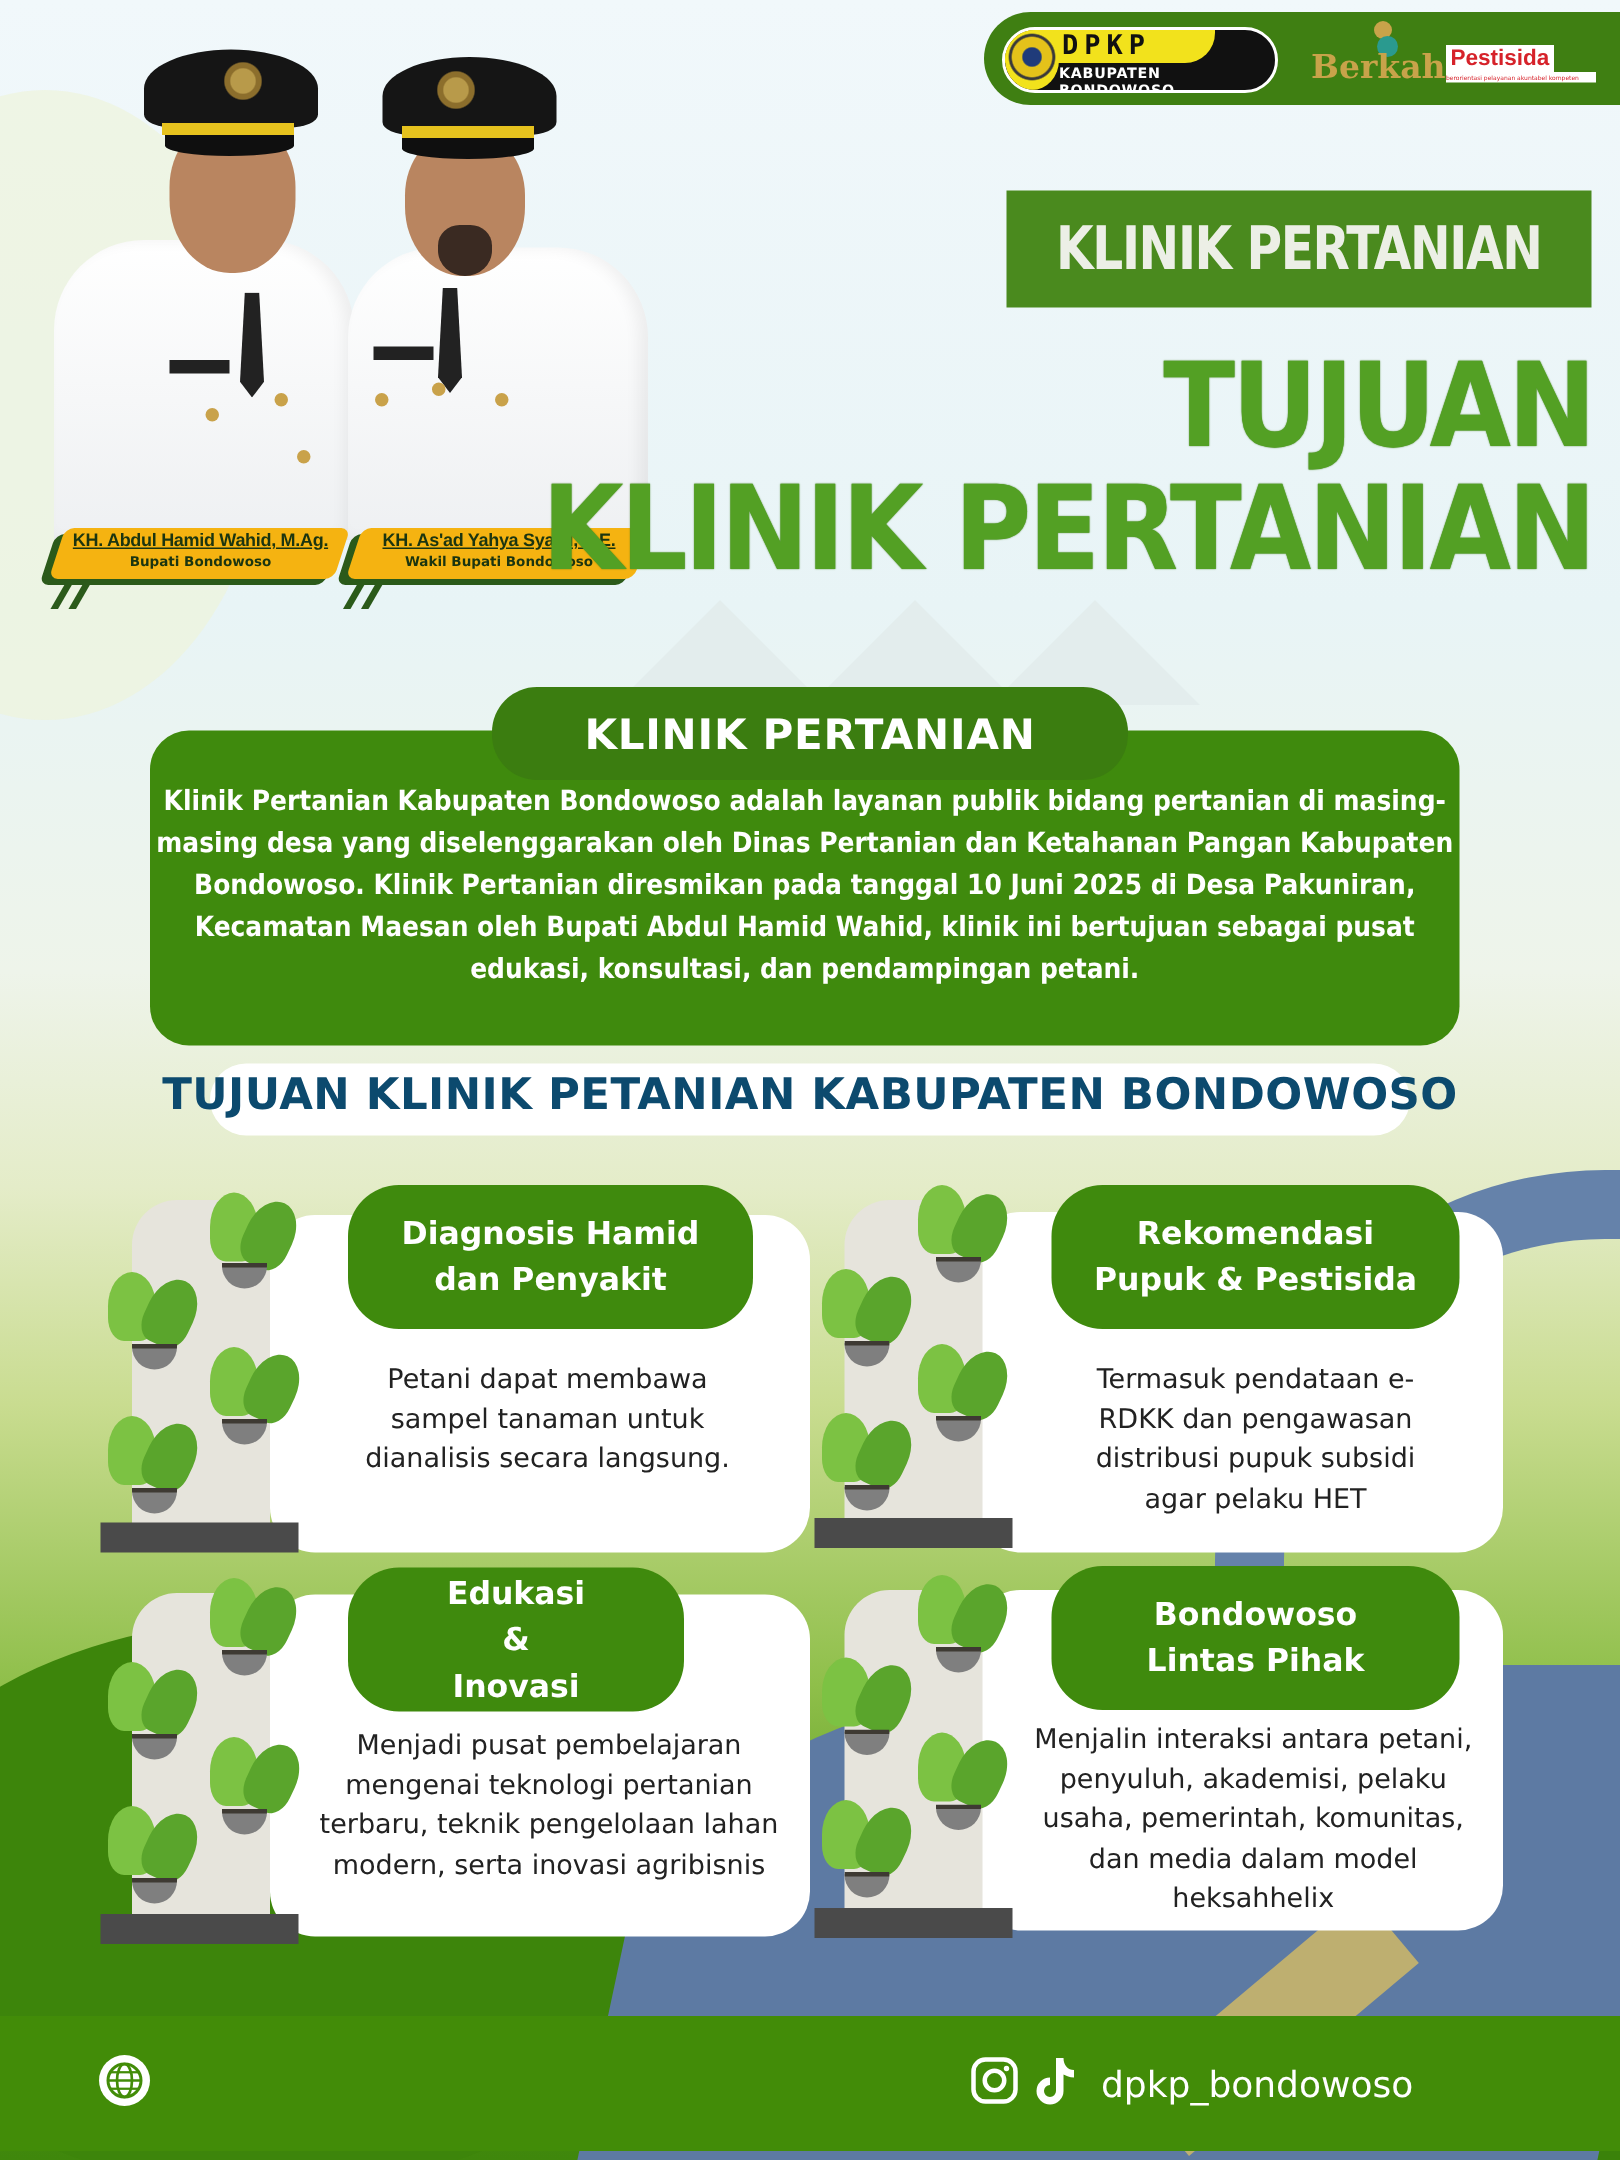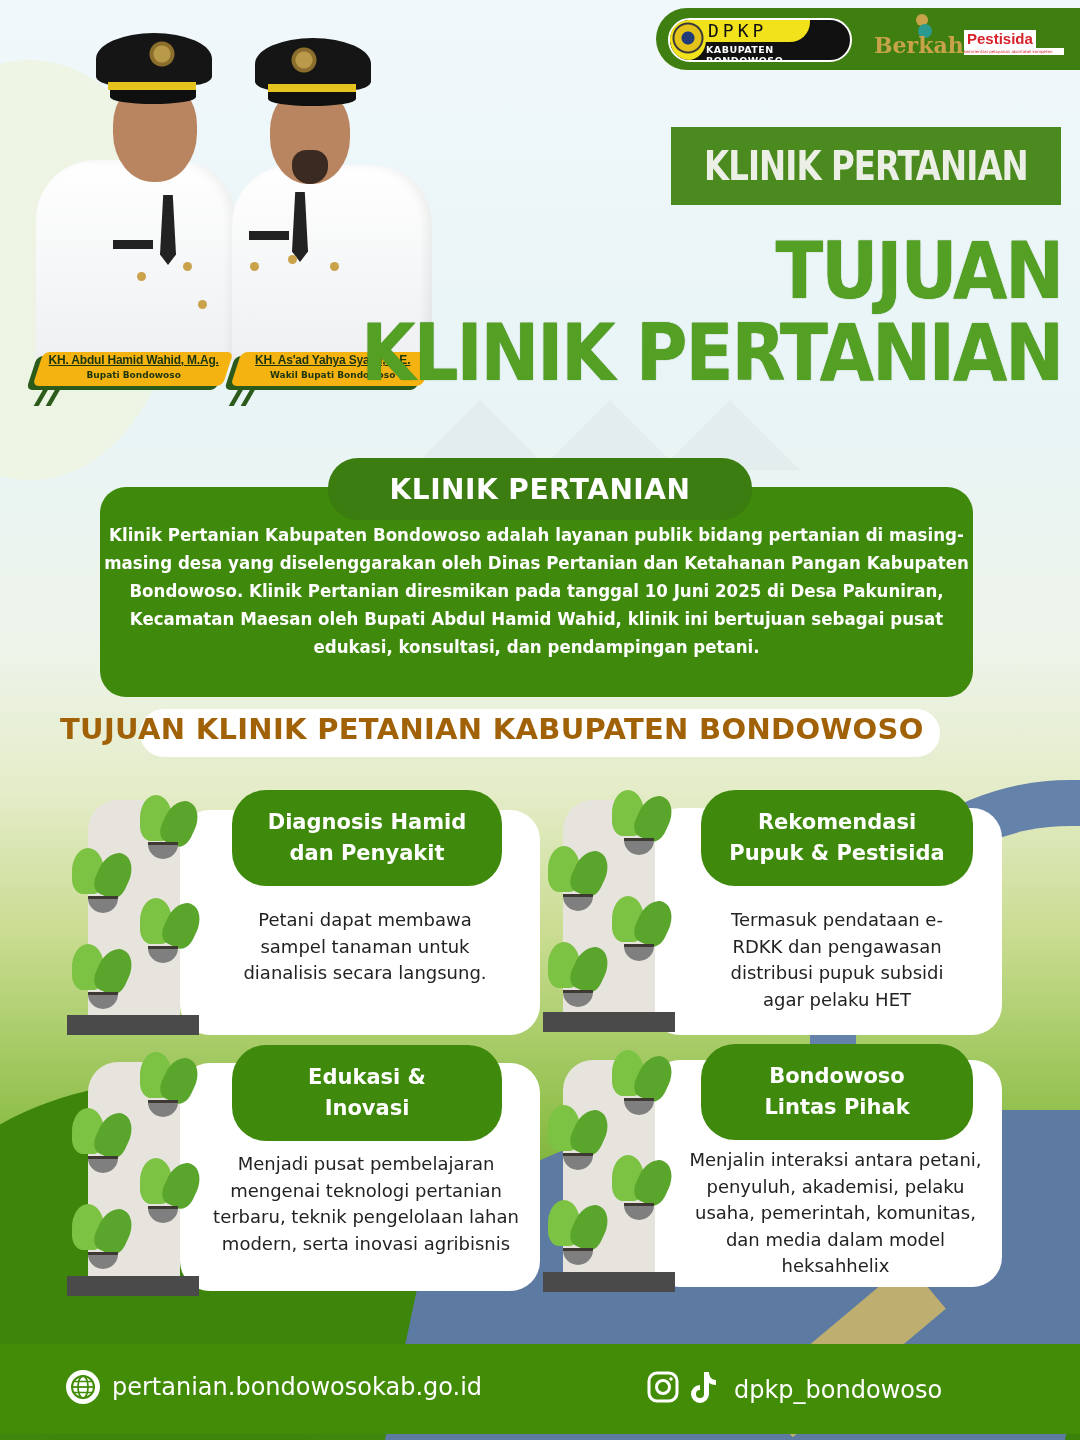--- a/index.html
+++ b/index.html
@@ -40,21 +40,21 @@
   .dpkp-yellow {
     position:absolute; left:0; top:0; width: 140px; height: 22px; background:#f2e21c;
     border-radius: 0 0 20px 0;
   }
   .dpkp-emblem {
     position:absolute; left: 0; top: 0; width: 36px; height: 40px;
     background: radial-gradient(circle at 50% 45%, #1f3b7a 0 6px, #e4c21a 7px 13px, #3a3a3a 14px 15px, #f2e21c 16px);
     border-radius: 40% 40% 50% 50%;
   }
   .dpkp-title {
-    position:absolute; left: 38px; top: 0; font-family:"DejaVu Sans Mono", monospace; font-weight:normal;
+    position:absolute; left: 38px; top: 0; font-family:"DejaVu Sans Mono", monospace; font-weight:bold;
     font-size: 18px; letter-spacing: 4px; color:#111; line-height: 22px;
   }
   .dpkp-sub {
     position:absolute; left: 36px; top: 24px; font-size: 9.5px; font-weight:bold; color:#fff;
     letter-spacing: .5px; font-family:"DejaVu Sans", sans-serif;
   }
   .berkah {
     position:absolute; left: 874px; top: 32px; font-family:"DejaVu Serif", serif; font-size: 22px;
     color:#c8a34a; font-weight: bold;
   }
@@ -129,22 +129,22 @@
     position:absolute; left: 104px; top: 521px; width: 865px; text-align:center;
     color:#fff; font-weight:bold; font-size: 18.5px; line-height: 28px;
     font-family:"DejaVu Sans Condensed","DejaVu Sans", sans-serif;
   }
 
   .goal-title-bg {
     position:absolute; left: 140px; top: 709px; width: 800px; height: 48px; background:#fff;
     border-radius: 24px;
   }
   .goal-title {
-    position:absolute; left: 60px; top: 712px; width: 960px; text-align:left;
-    font-weight:bold; font-size: 29px; color:#a16207; letter-spacing: .3px;
+    position:absolute; left: 60px; top: 712px; width: 960px; text-align:center;
+    font-weight:bold; font-size: 29px; color:#0c4a6e; letter-spacing: .3px;
   }
 
   
   .goal-card {
     position:absolute; background:#fff; border-radius: 30px;
   }
   .goal-head {
     position:absolute; background:#3f8a0d; border-radius: 34px;
     display:flex; align-items:center; justify-content:center; text-align:center;
     color:#fff; font-weight:bold; font-size: 21px; line-height: 31px;
@@ -299,21 +299,21 @@
 <div class="pot" style="left:148px;top:1100px;"></div>
 <div class="leaf" style="left:72px;top:1108px;"></div>
 <div class="leaf dark" style="left:98px;top:1112px;transform:rotate(25deg);"></div>
 <div class="pot" style="left:88px;top:1156px;"></div>
 <div class="leaf" style="left:140px;top:1158px;"></div>
 <div class="leaf dark" style="left:166px;top:1162px;transform:rotate(25deg);"></div>
 <div class="pot" style="left:148px;top:1206px;"></div>
 <div class="leaf" style="left:72px;top:1204px;"></div>
 <div class="leaf dark" style="left:98px;top:1208px;transform:rotate(25deg);"></div>
 <div class="pot" style="left:88px;top:1252px;"></div>
-<div class="goal-head" style="left:232px;top:1045px;width:270px;height:96px;padding:0 70px;">Edukasi &amp; Inovasi</div>
+<div class="goal-head" style="left:232px;top:1045px;width:224px;height:96px;padding:0 70px;">Edukasi &amp; Inovasi</div>
 <div class="goal-body" style="left:212px;top:1151px;width:308px;">Menjadi pusat pembelajaran mengenai teknologi pertanian terbaru, teknik pengelolaan lahan modern, serta inovasi agribisnis</div>
 
 <div class="goal-card" style="left:650px;top:1060px;width:352px;height:227px;"></div>
 <div class="planter" style="left:563px;top:1060px;height:215px;"></div>
 <div class="planter-base" style="left:543px;top:1272px;width:132px;"></div>
 <div class="leaf" style="left:612px;top:1050px;"></div>
 <div class="leaf dark" style="left:638px;top:1055px;transform:rotate(25deg);"></div>
 <div class="pot" style="left:624px;top:1098px;"></div>
 <div class="leaf" style="left:548px;top:1105px;"></div>
 <div class="leaf dark" style="left:574px;top:1109px;transform:rotate(25deg);"></div>
@@ -331,21 +331,20 @@
 <div class="footer-item" style="left:66px;">
   <span class="icon-circle">
     <svg width="26" height="26" viewBox="0 0 26 26">
         <circle cx="13" cy="13" r="11" fill="none" stroke="#428c08" stroke-width="2"></circle>
         <ellipse cx="13" cy="13" rx="5" ry="11" fill="none" stroke="#428c08" stroke-width="1.8"></ellipse>
         <line x1="2" y1="13" x2="24" y2="13" stroke="#428c08" stroke-width="1.8"></line>
         <line x1="4" y1="7.5" x2="22" y2="7.5" stroke="#428c08" stroke-width="1.5"></line>
         <line x1="4" y1="18.5" x2="22" y2="18.5" stroke="#428c08" stroke-width="1.5"></line>
       </svg>
   </span>
-  <span>pertanian.bondowosokab.go.id</span>
 </div>
 <div class="footer-item" style="left:646px;gap:8px;">
   <span>
     <svg width="34" height="34" viewBox="0 0 34 34">
         <rect x="3" y="3" width="28" height="28" rx="8" fill="none" stroke="#fff" stroke-width="3"></rect>
         <circle cx="17" cy="17" r="6.5" fill="none" stroke="#fff" stroke-width="3"></circle>
         <circle cx="25" cy="9" r="1.8" fill="#fff"></circle>
       </svg>
   </span>
   <span style="margin-right:8px;">

